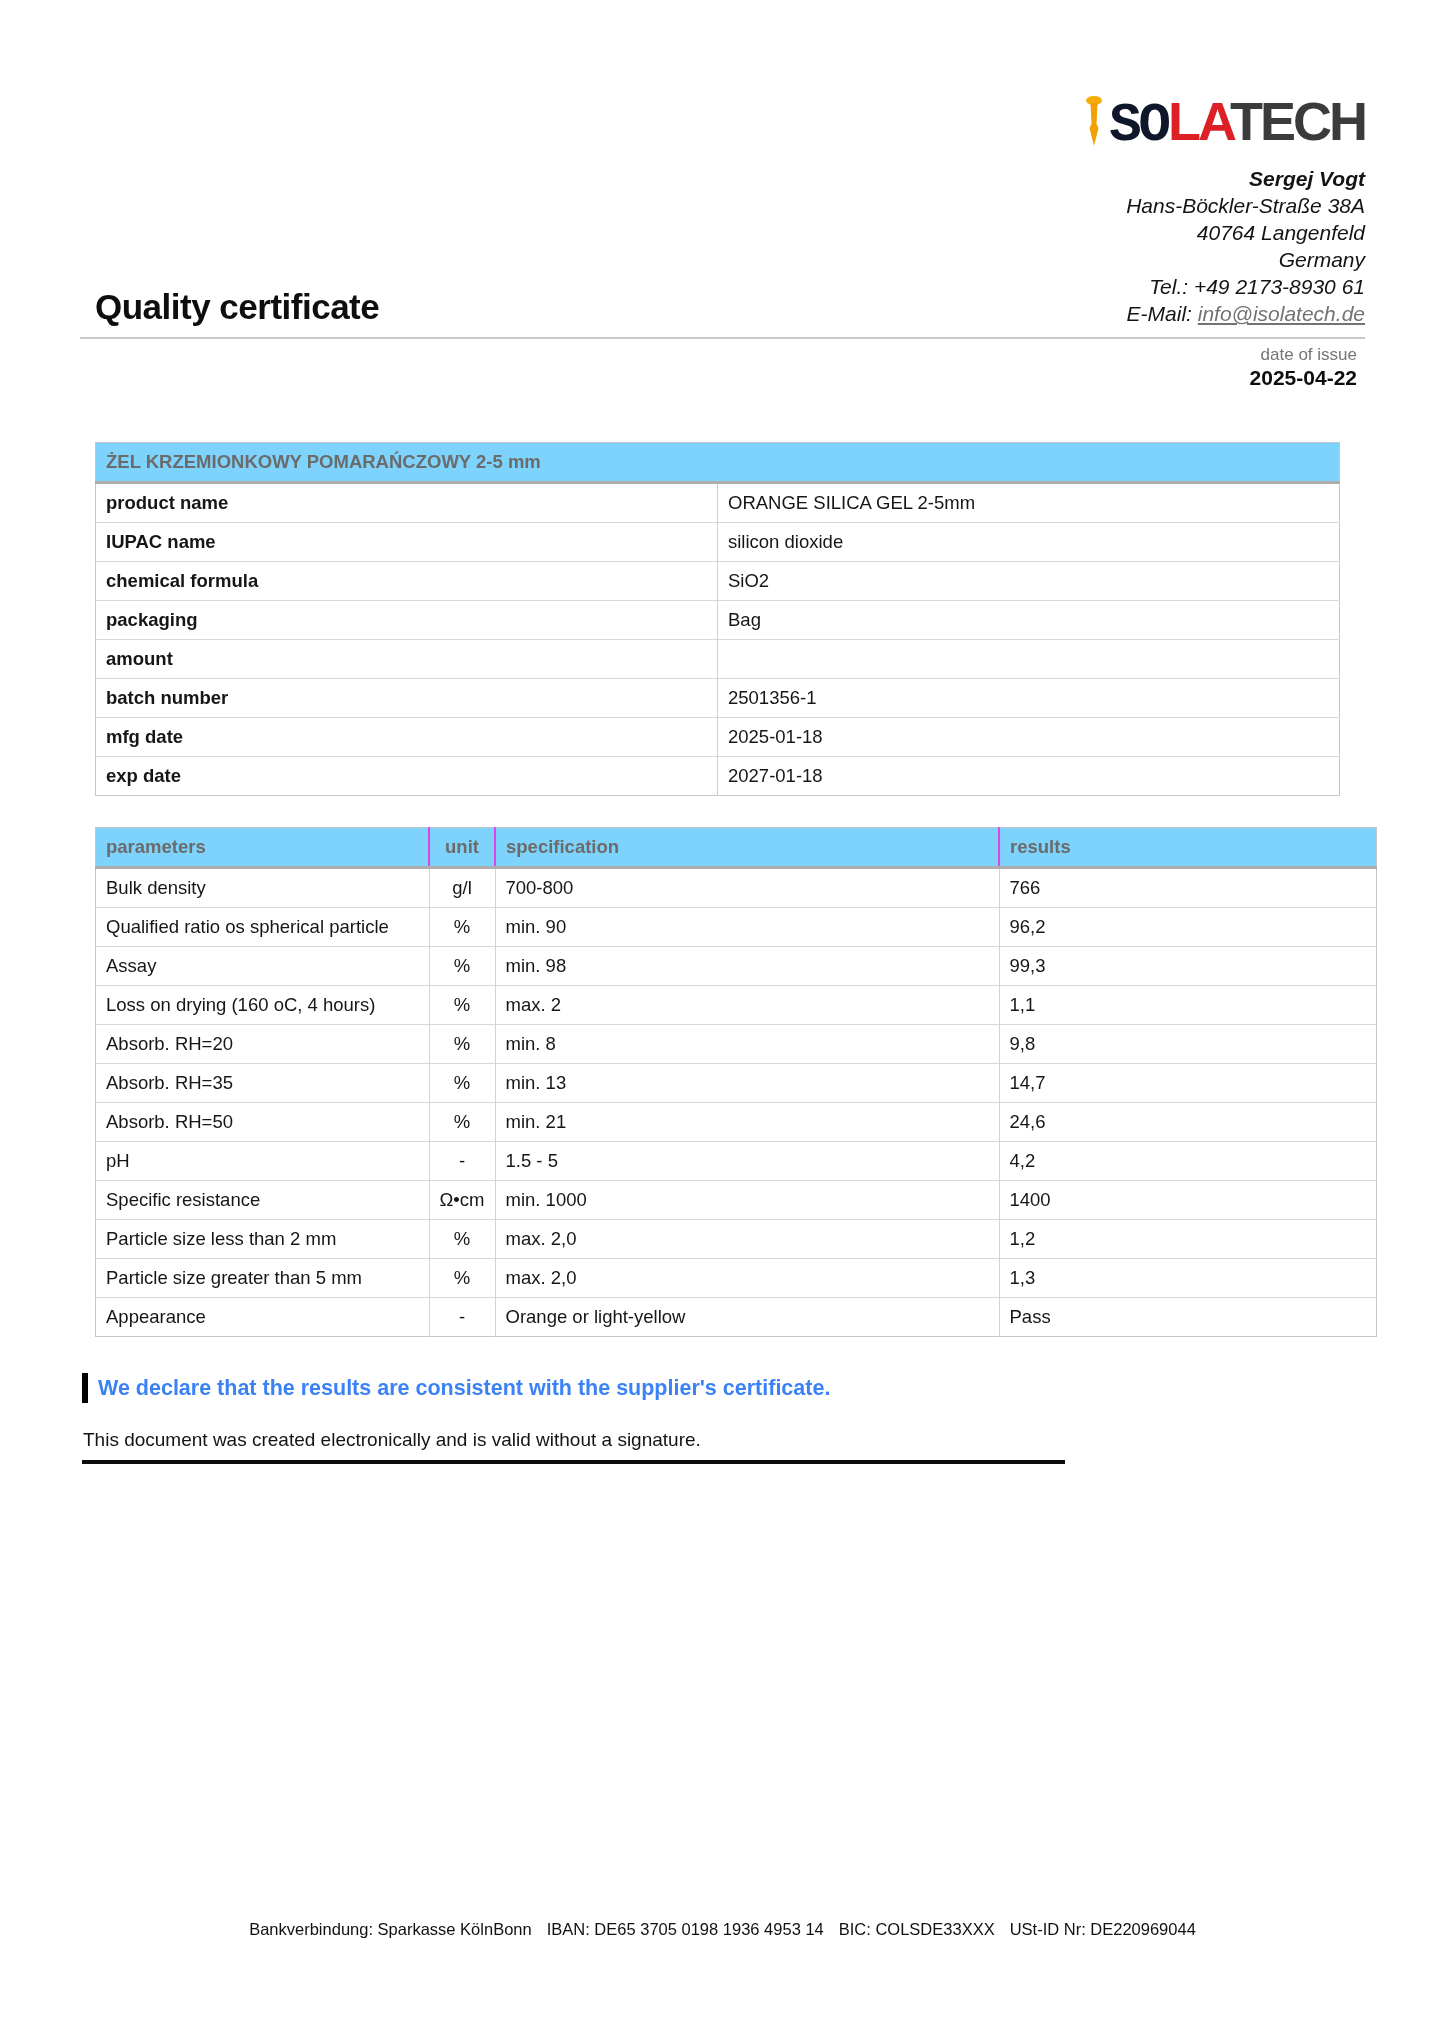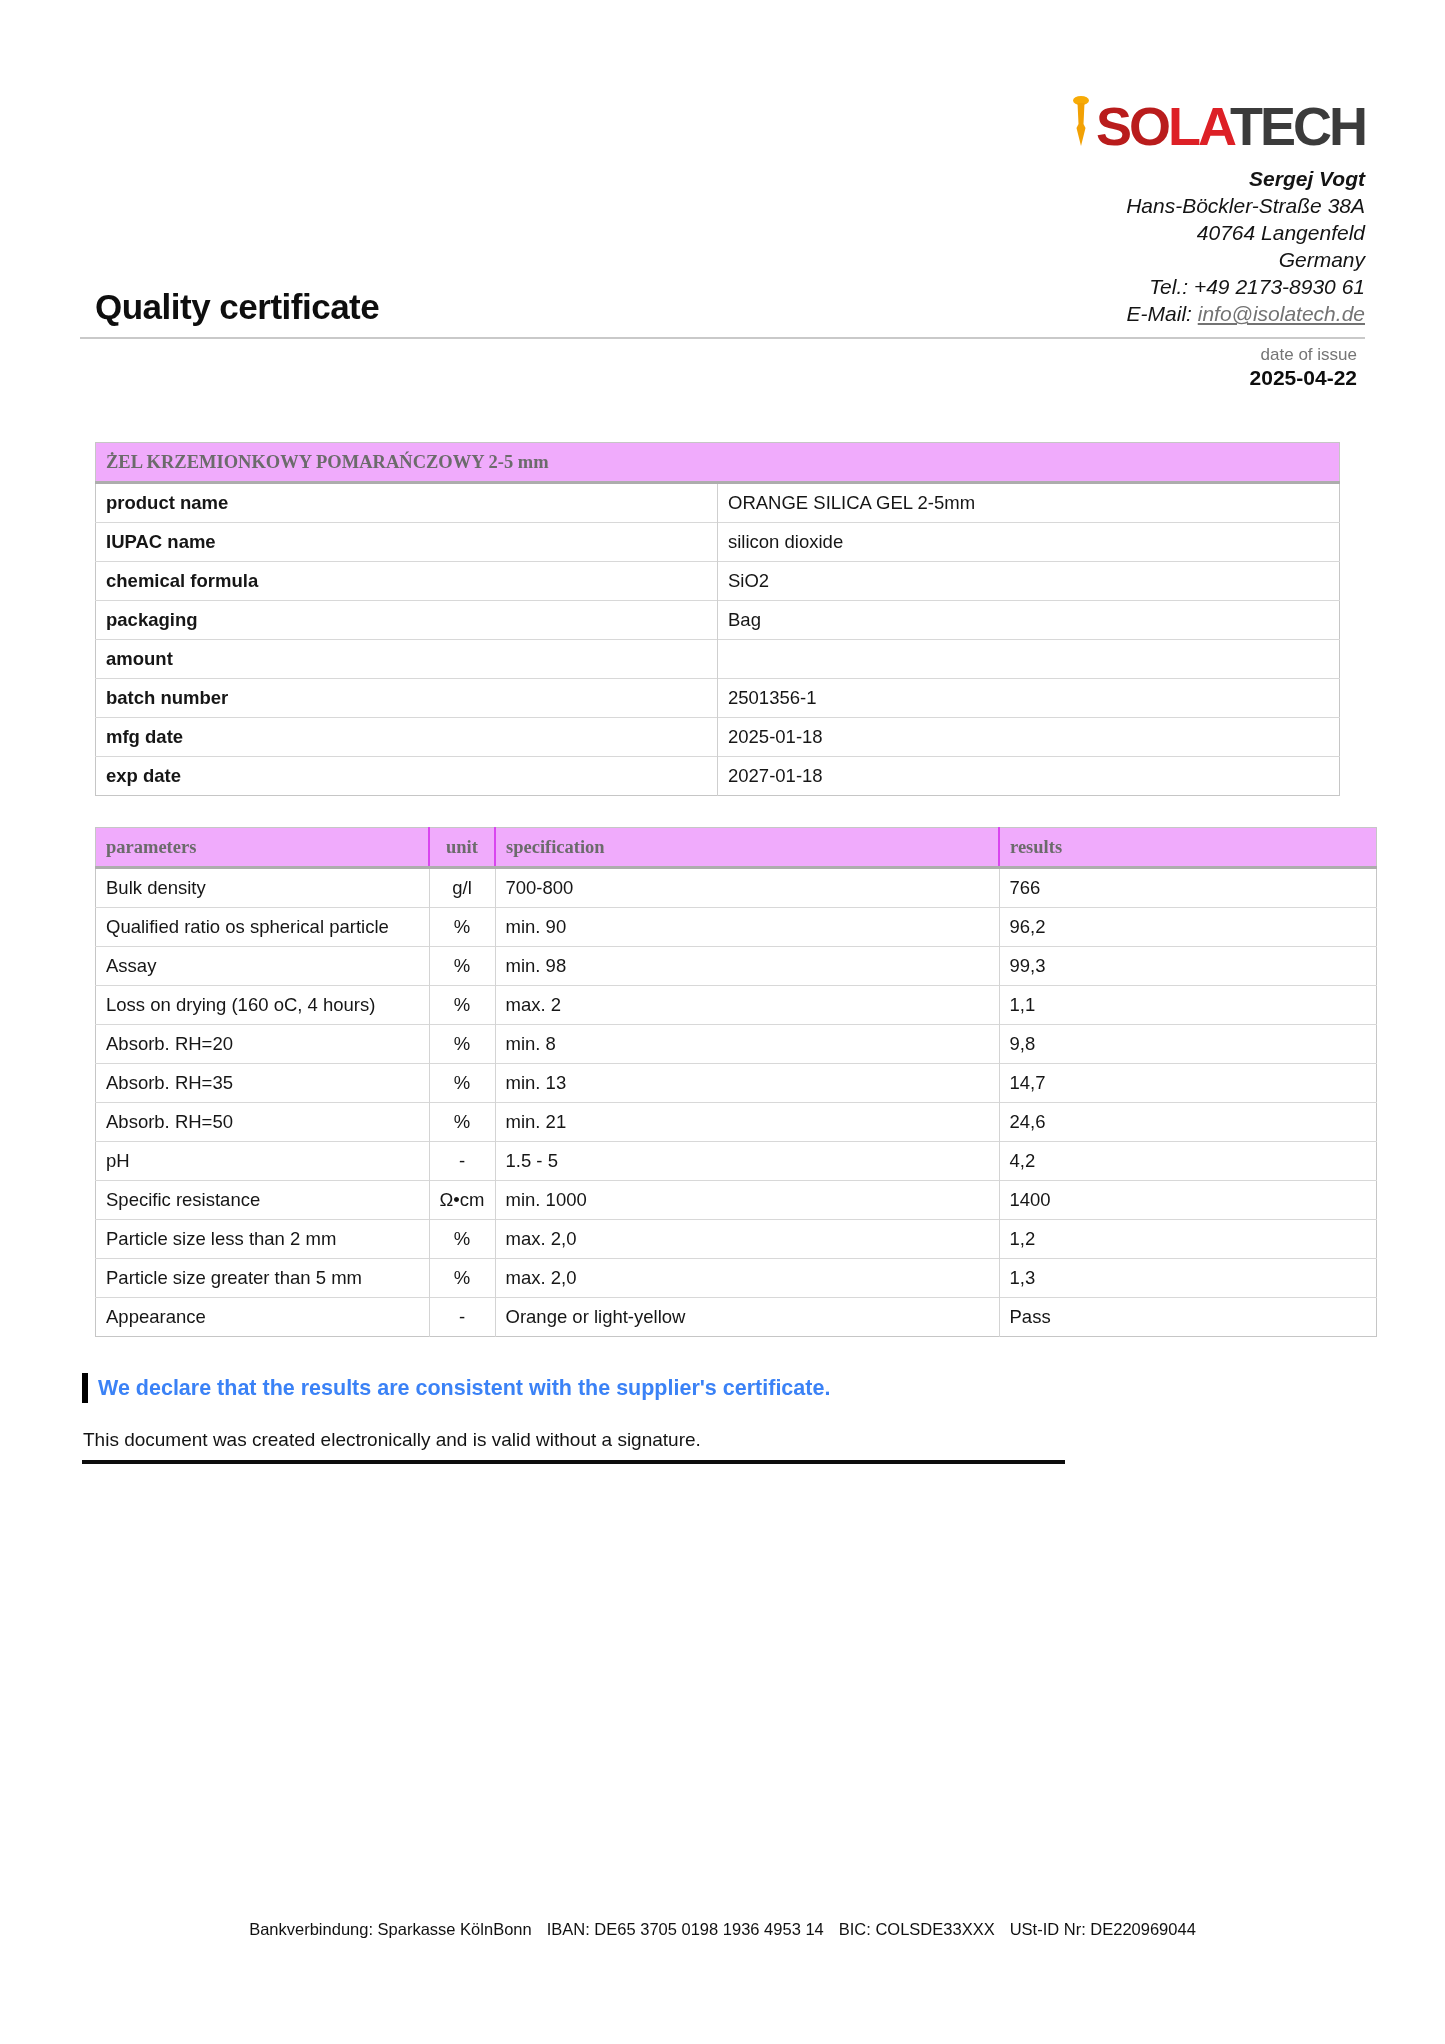--- a/index.html
+++ b/index.html
@@ -7,37 +7,37 @@
   .page{position:relative;width:1445px;height:2044px;background:#fff;overflow:hidden;box-sizing:border-box;padding:0 80px;}
 
   
   .header{display:flex;justify-content:space-between;align-items:flex-end;
           padding-top:95px;padding-bottom:10px;border-bottom:2px solid #c9c9c9;}
   .title-col{padding-left:15px;}
   .page-title{font-size:35px;font-weight:700;letter-spacing:-0.5px;color:#0e0e0e;}
   .brand-col{display:flex;flex-direction:column;align-items:flex-end;}
   .logo{display:flex;align-items:flex-end;line-height:1;margin-bottom:14px;}
   .logo-text{font-size:54px;font-weight:800;letter-spacing:-3px;line-height:0.9;}
-  .lg-so{color:#b91c1c;}
+  .lg-so{color:#0f172a;font-family:Liberation Mono, monospace;}
   .lg-la{color:#dd2026;}
   .lg-tech{color:#3b3b3b;}
   .pipette{margin-right:4px;margin-bottom:2px;}
   .contact{text-align:right;font-style:italic;font-size:21px;line-height:27px;color:#141414;}
   .contact .name{font-weight:700;}
   .email-link{color:#737373;text-decoration:underline;}
 
   
   .issue{margin-top:6px;text-align:right;padding-right:8px;}
   .issue-label{font-size:17px;color:#757575;line-height:20px;}
   .issue-date{font-size:21px;font-weight:700;color:#0e0e0e;line-height:25px;}
 
   
   table{border-collapse:collapse;table-layout:fixed;font-size:18.5px;color:#161616;}
   td,th{height:38px;vertical-align:middle;padding:0 10px;text-align:left;font-weight:400;overflow:hidden;white-space:nowrap;}
-  .thead-bg{background:#f0abfc;color:#6b6b6b;font-weight:700;font-family:Liberation Serif, serif;}
+  .thead-bg{background:#7dd3fc;color:#6b6b6b;font-weight:700;}
 
   
   .product-table{margin-left:15px;margin-top:52px;width:1245px;border:1px solid #c6c6c6;}
   .product-table .group-header td{border-bottom:3px solid #adadad;}
   .product-table tbody tr + tr td{border-top:1px solid #d8d8d8;}
   .product-table td.label{width:182px;font-weight:700;border-right:1px solid #cfcfcf;}
 
   
   .params-table{margin-left:15px;margin-top:31px;width:1260px;border:1px solid #c6c6c6;}
   .params-table thead th{border-bottom:3px solid #adadad;}

